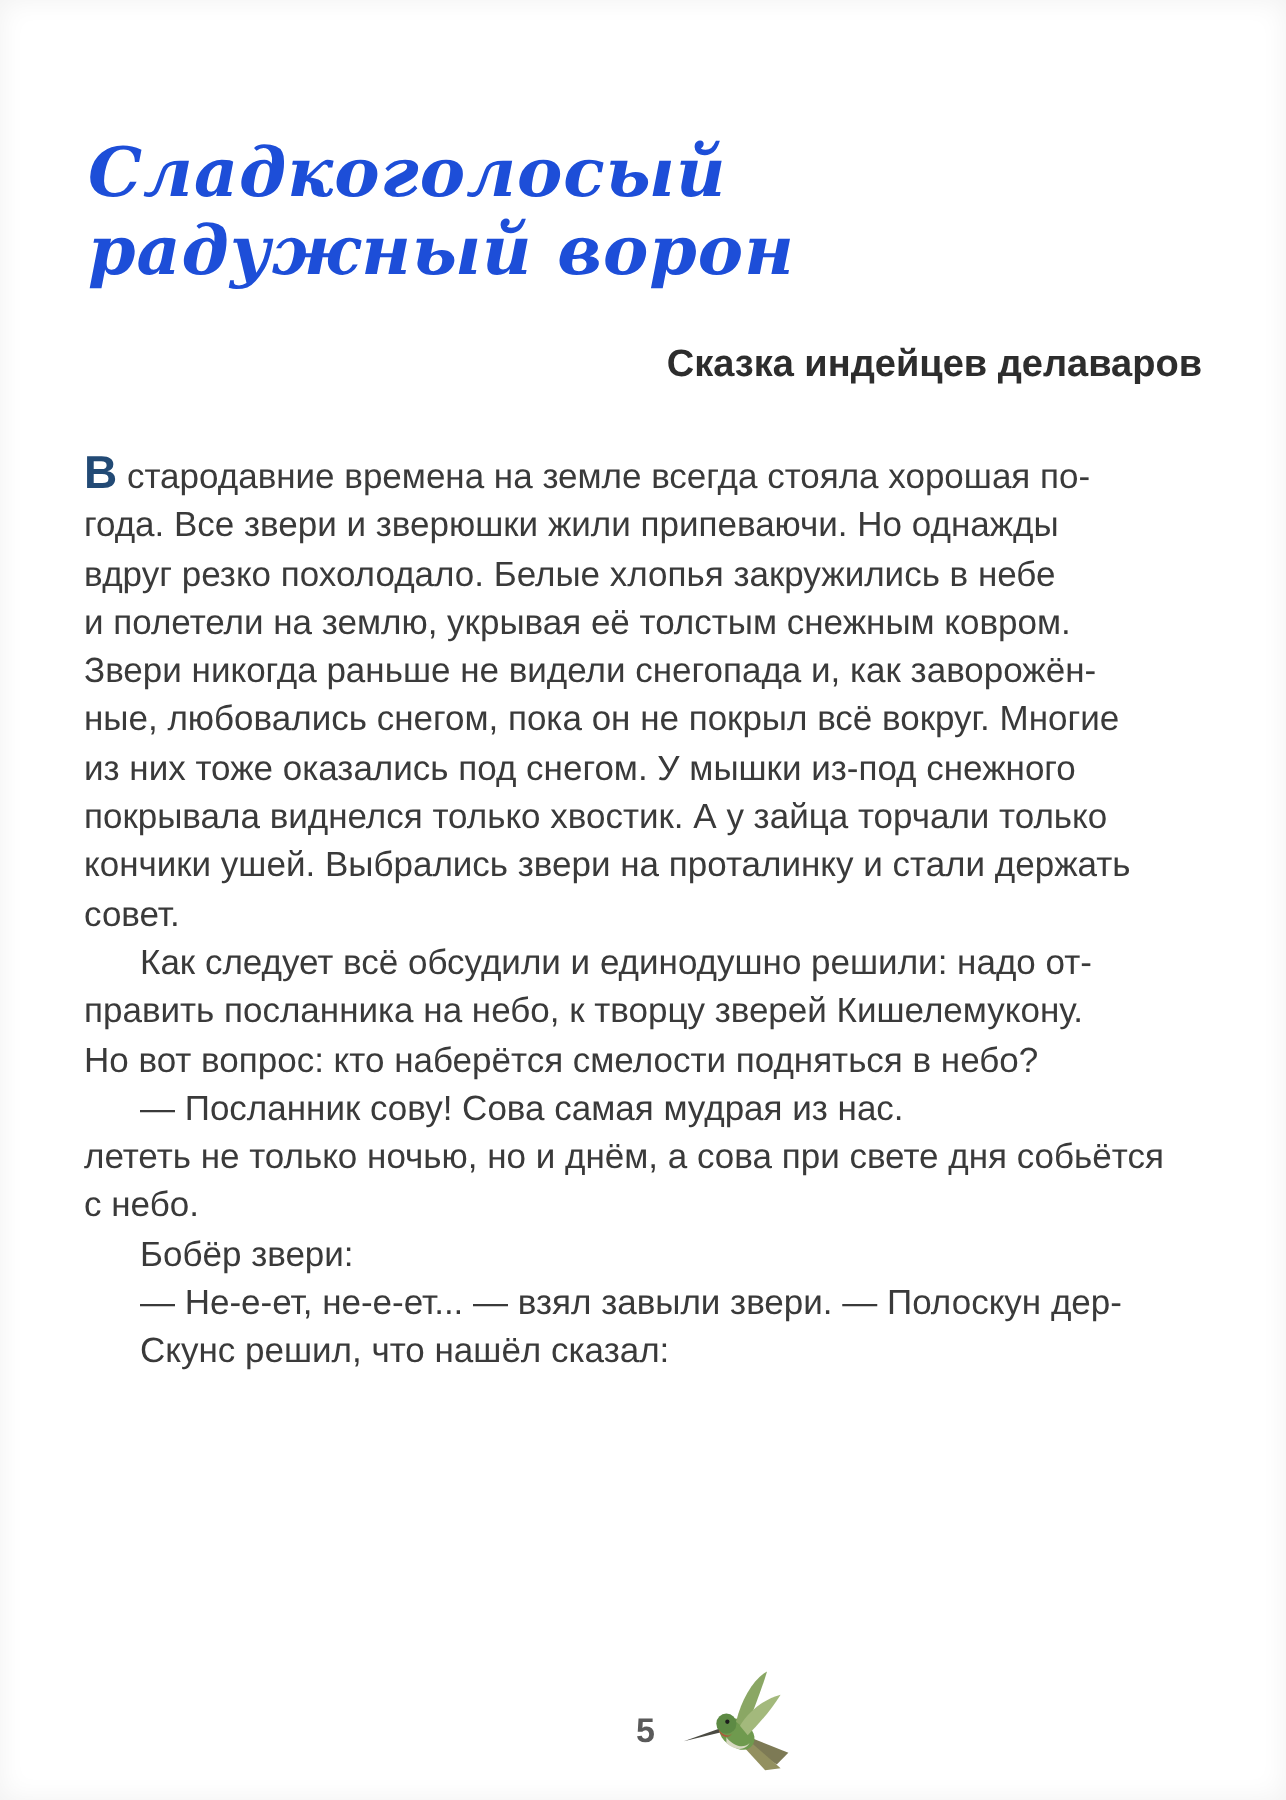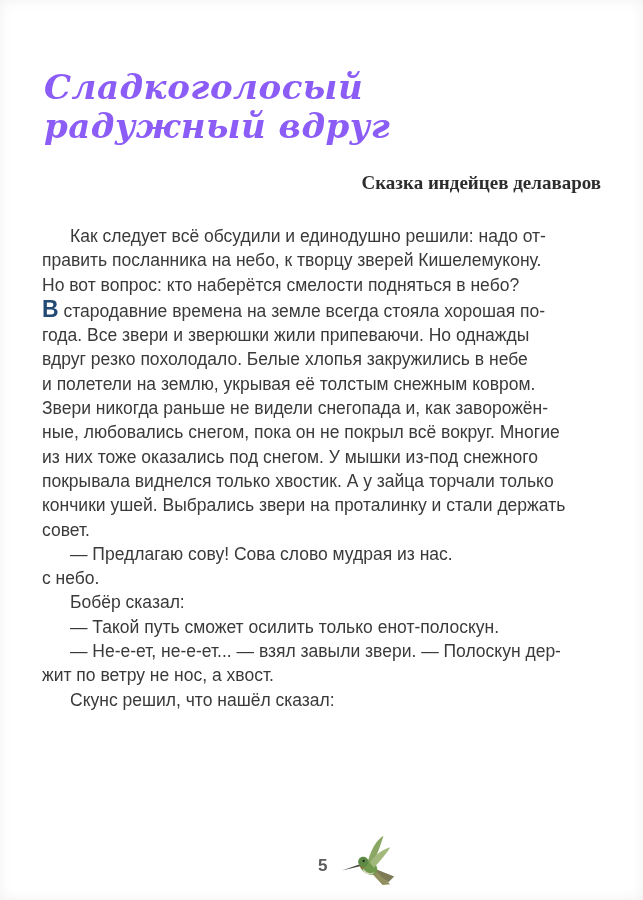--- a/index.html
+++ b/index.html
@@ -26,21 +26,20 @@
     letter-spacing: 0.5px;
   }
   .title .title-line { display: block; }
   .subtitle {
     position: absolute;
     right: 42px; top: 172px;
     font-size: 19px;
     font-weight: bold;
     color: #2d2d2d;
     text-align: right;
-    font-family: Liberation Serif, serif;
   }
   .story-body {
     position: absolute;
     left: 42px; top: 224px;
     width: 562px;
     font-size: 17.5px;
     line-height: 24.3px;
     color: #3a3a3a;
   }
   .para { margin: 0; }
@@ -62,60 +61,57 @@
     position: absolute;
     left: 338px; top: 826px;
     width: 62px; height: 62px;
   }
 </style>
 </head>
 <body>
 
 <div class="page">
 
-  <h1 class="title" style="color: #8b5cf6;">
+  <h1 class="title" style="color: #1d4ed8;">
     <span class="title-line">Сладкоголосый</span>
-    <span class="title-line">радужный вдруг</span>
+    <span class="title-line">радужный ворон</span>
   </h1>
 
   <div class="subtitle">Сказка индейцев делаваров</div>
 
   <div class="story-body" id="story-body" style="color: rgb(58, 58, 58);">
-      <div class="para indent">
-        <div class="line first">Как следует всё обсудили и единодушно решили: надо от-</div>
-        <div class="line">править посланника на небо, к творцу зверей Кишелемукону.</div>
-        <div class="line">Но вот вопрос: кто наберётся смелости подняться в небо?</div>
-      </div>
       <div class="para">
         <div class="line first"><span class="dropcap" style="color: rgb(34, 74, 117);">В</span> стародавние времена на земле всегда стояла хорошая по-</div>
         <div class="line">года. Все звери и зверюшки жили припеваючи. Но однажды</div>
         <div class="line">вдруг резко похолодало. Белые хлопья закружились в небе</div>
         <div class="line">и полетели на землю, укрывая её толстым снежным ковром.</div>
         <div class="line">Звери никогда раньше не видели снегопада и, как заворожён-</div>
         <div class="line">ные, любовались снегом, пока он не покрыл всё вокруг. Многие</div>
         <div class="line">из них тоже оказались под снегом. У мышки из-под снежного</div>
         <div class="line">покрывала виднелся только хвостик. А у зайца торчали только</div>
         <div class="line">кончики ушей. Выбрались звери на проталинку и стали держать</div>
         <div class="line">совет.</div>
       </div>
       <div class="para indent">
-        <div class="line first">— Предлагаю сову! Сова слово мудрая из нас.</div>
+        <div class="line first">Как следует всё обсудили и единодушно решили: надо от-</div>
+        <div class="line">править посланника на небо, к творцу зверей Кишелемукону.</div>
+        <div class="line">Но вот вопрос: кто наберётся смелости подняться в небо?</div>
       </div>
       <div class="para indent">
+        <div class="line first">— Посланник сову! Сова самая мудрая из нас.</div>
+      </div>
+      <div class="para indent">
+        <div class="line">лететь не только ночью, но и днём, а сова при свете дня собьётся</div>
         <div class="line">с небо.</div>
       </div>
       <div class="para indent">
-        <div class="line first">Бобёр сказал:</div>
-      </div>
-      <div class="para indent">
-        <div class="line first">— Такой путь сможет осилить только енот-полоскун.</div>
+        <div class="line first">Бобёр звери:</div>
       </div>
       <div class="para indent">
         <div class="line first">— Не-е-ет, не-е-ет... — взял завыли звери. — Полоскун дер-</div>
-        <div class="line">жит по ветру не нос, а хвост.</div>
       </div>
       <div class="para indent">
         <div class="line first">Скунс решил, что нашёл сказал:</div>
       </div>
     </div>
 
   <svg class="bird" viewBox="0 0 64 64" xmlns="http://www.w3.org/2000/svg" aria-hidden="true">
 
     <path d="M4 46 L24 39 L25 41 Z" fill="#4a4a42"></path>
 

